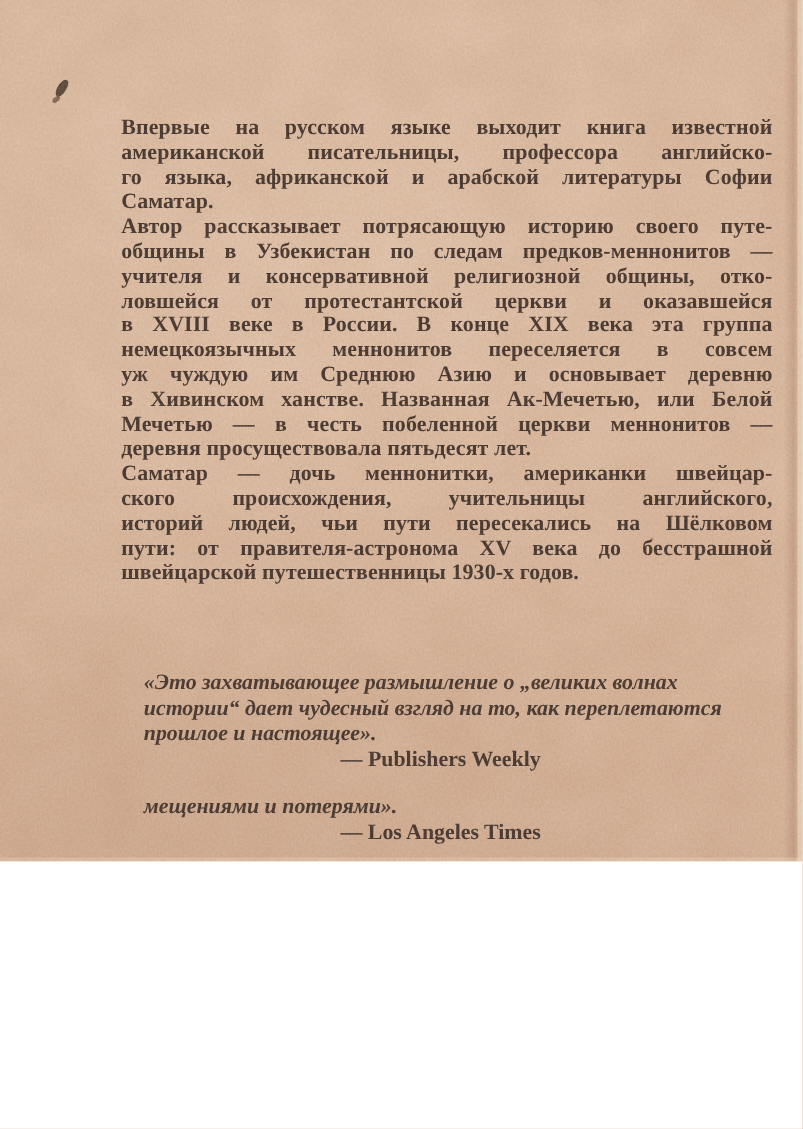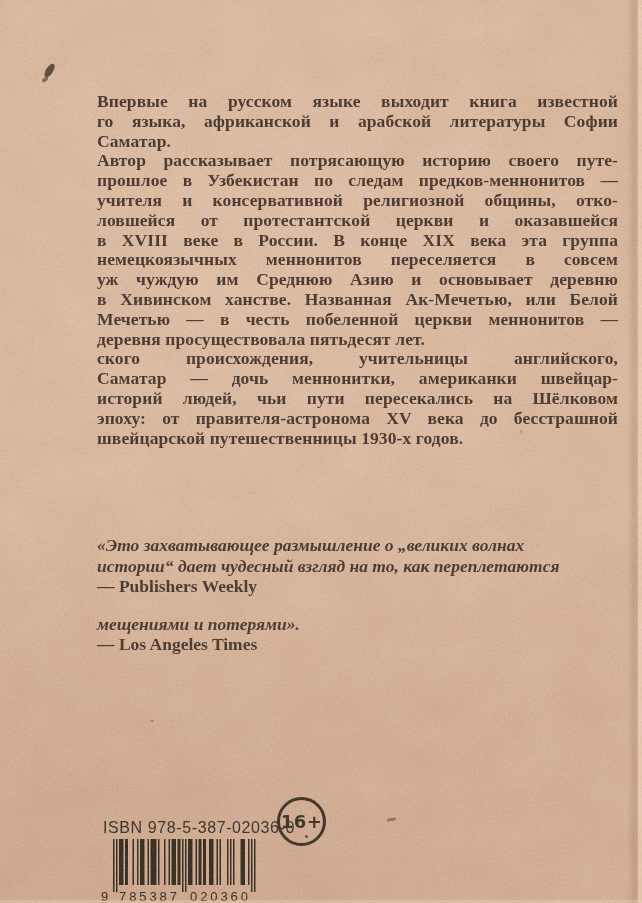--- a/index.html
+++ b/index.html
@@ -1,44 +1,44 @@
 <!DOCTYPE html>
 <html><head>
 <meta charset="utf-8">
 <style>
   html,body{margin:0;padding:0;}
   body{width:642px;height:903px;overflow:hidden;font-family:"Liberation Serif",serif;}
 
   .page{
-    position:relative;width:642px;height:903px;overflow:hidden;
+    position:relative;width:642px;height:689px;overflow:hidden;
     background:
       radial-gradient(130% 90% at 42% 28%, rgba(255,238,218,0.22), rgba(0,0,0,0) 62%),
       radial-gradient(160% 120% at 50% 112%, rgba(150,100,70,0.14), rgba(0,0,0,0) 55%),
       radial-gradient(120% 100% at -5% 105%, rgba(140,92,62,0.10), rgba(0,0,0,0) 45%),
       #ddbaa0;
   }
 
   
   .blurb{
     position:absolute;left:97px;top:92px;width:521px;
     font-weight:bold;font-size:17.5px;line-height:19.8px;
     color:#3e2d25;letter-spacing:0.1px;
   }
   .tline{text-align:justify;text-align-last:justify;}
   .tline.last{text-align:justify;text-align-last:left;}
 
   
   .reviews{
-    position:absolute;left:97px;top:535px;width:487px;
+    position:absolute;left:115px;top:535px;width:487px;
     font-weight:bold;font-size:17.5px;line-height:20.6px;
     color:#3e2d25;
   }
   .review{margin-bottom:17px;}
   .qline{font-style:italic;}
-  .attribution{font-style:normal;text-align:left;padding-right:12px;}
+  .attribution{font-style:normal;text-align:center;padding-right:12px;}
 
   
   .isbn-block{position:absolute;left:100px;top:771px;}
   .isbn-label{
     font-family:Liberation Sans, sans-serif;font-size:16px;
     letter-spacing:0.6px;color:#30251c;margin-left:3px;margin-top:48px;
   }
   .barcode{display:block;width:160px;height:64px;margin-top:2px;}
 
   
@@ -74,43 +74,45 @@
 </head>
 <body>
 
 <div class="page">
 
   <div class="mark blemish-main"></div>
   <div class="mark blemish-tail"></div>
 
   <div class="blurb" id="blurb">
       <div class="tline">Впервые на русском языке выходит книга известной</div>
+      <div class="tline">американской писательницы, профессора английско-</div>
       <div class="tline">го языка, африканской и арабской литературы Софии</div>
       <div class="tline last">Саматар.</div>
       <div class="tline">Автор рассказывает потрясающую историю своего путе-</div>
-      <div class="tline">прошлое в Узбекистан по следам предков-меннонитов —</div>
+      <div class="tline">общины в Узбекистан по следам предков-меннонитов —</div>
       <div class="tline">учителя и консервативной религиозной общины, отко-</div>
       <div class="tline">ловшейся от протестантской церкви и оказавшейся</div>
       <div class="tline">в XVIII веке в России. В конце XIX века эта группа</div>
       <div class="tline">немецкоязычных меннонитов переселяется в совсем</div>
       <div class="tline">уж чуждую им Среднюю Азию и основывает деревню</div>
       <div class="tline">в Хивинском ханстве. Названная Ак-Мечетью, или Белой</div>
       <div class="tline">Мечетью — в честь побеленной церкви меннонитов —</div>
       <div class="tline last">деревня просуществовала пятьдесят лет.</div>
+      <div class="tline">Саматар — дочь меннонитки, американки швейцар-</div>
       <div class="tline">ского происхождения, учительницы английского,</div>
-      <div class="tline">Саматар — дочь меннонитки, американки швейцар-</div>
       <div class="tline">историй людей, чьи пути пересекались на Шёлковом</div>
-      <div class="tline">эпоху: от правителя-астронома XV века до бесстрашной</div>
+      <div class="tline">пути: от правителя-астронома XV века до бесстрашной</div>
       <div class="tline last">швейцарской путешественницы 1930-х годов.</div>
     </div>
 
   <div class="reviews" id="reviews">
       <div class="review">
         <div class="qline">«Это захватывающее размышление о „великих волнах</div>
         <div class="qline">истории“ дает чудесный взгляд на то, как переплетаются</div>
+        <div class="qline">прошлое и настоящее».</div>
         <div class="attribution">— Publishers Weekly</div>
       </div>
       <div class="review">
         <div class="qline">мещениями и потерями».</div>
         <div class="attribution">— Los Angeles Times</div>
       </div>
     </div>
 
   <div class="isbn-block">
     <div class="isbn-label">ISBN 978-5-387-02036-0</div>

